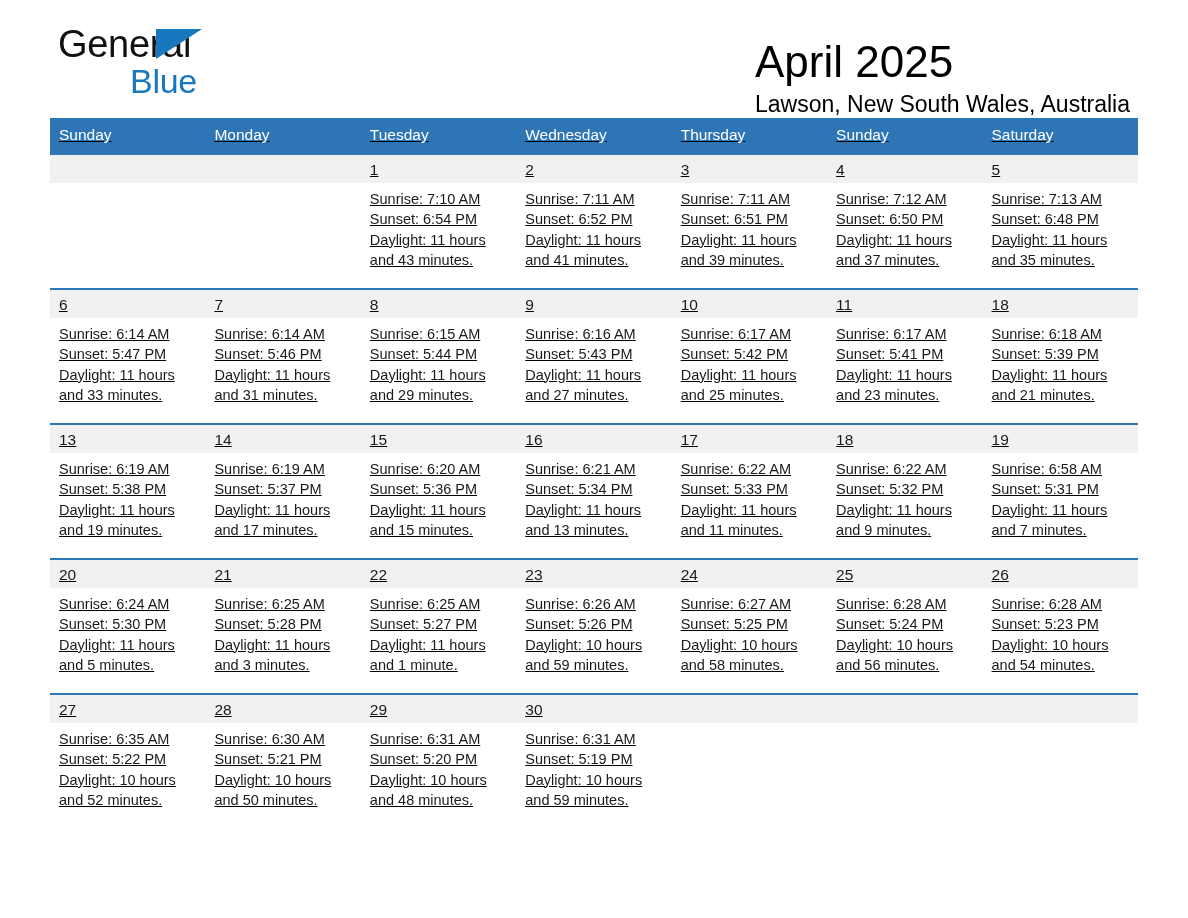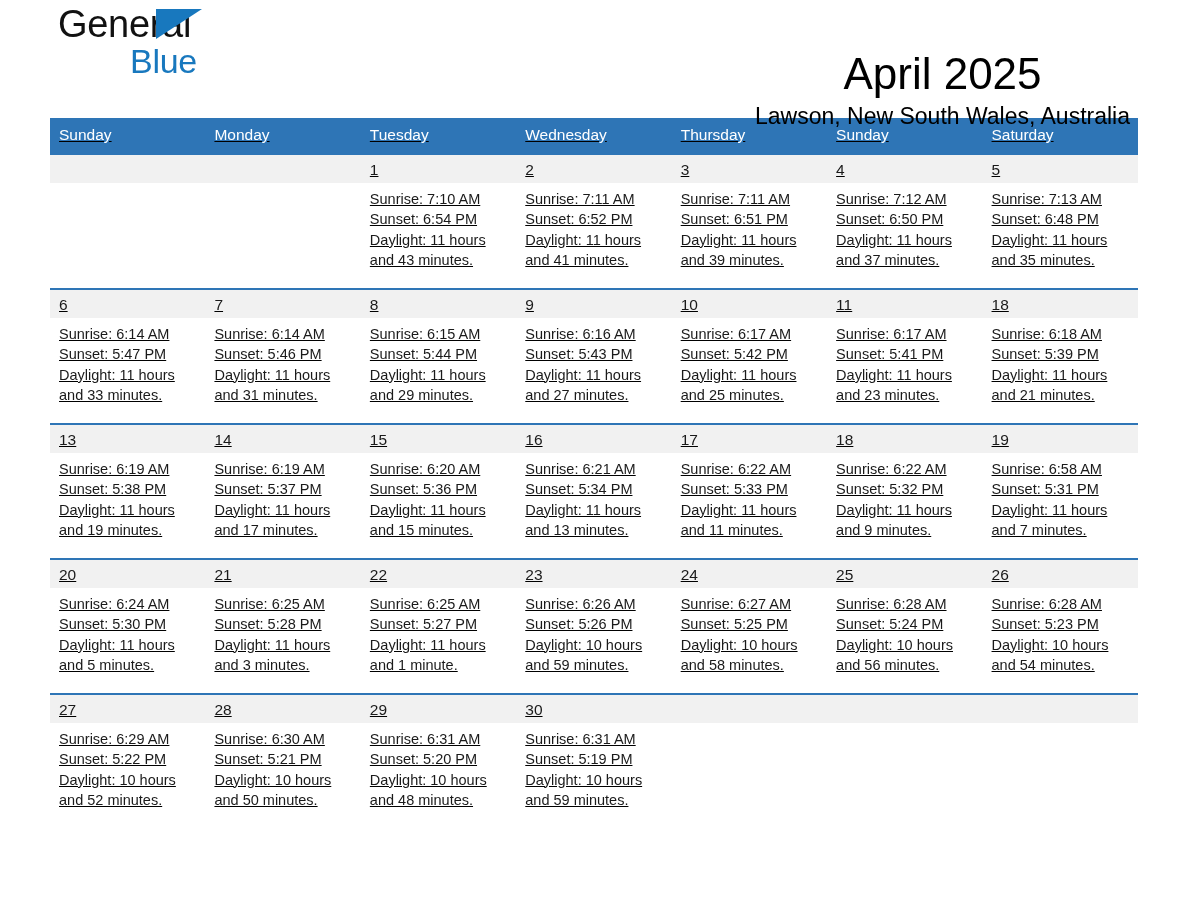--- a/index.html
+++ b/index.html
@@ -23,21 +23,21 @@
   }
 
   
   .masthead {
     position: relative;
     height: 118px;
   }
   .logo {
     position: absolute;
     left: 8px;
-    top: 4px;
+    top: 24px;
     width: 260px;
     height: 96px;
   }
   .logo-line1 {
     position: relative;
     font-size: 38px;
     line-height: 40px;
     letter-spacing: -0.3px;
     color: #111111;
     white-space: nowrap;
@@ -55,22 +55,22 @@
     margin-left: 72px;
     margin-top: -4px;
     font-size: 34px;
     line-height: 42px;
     letter-spacing: -0.3px;
     color: #1878be;
   }
   .title-block {
     position: absolute;
     right: 8px;
-    top: 48px;
-    text-align: center;
+    top: 36px;
+    text-align: left;
   }
   .cal-title {
     font-size: 44px;
     line-height: 52px;
     font-weight: normal;
     color: #000;
     white-space: nowrap;
   }
   .cal-subtitle {
     margin-top: 2px;
@@ -489,21 +489,21 @@
                 <div>and 54 minutes.</div>
               </div>
             </div>
           </td>
         </tr>
         <tr class="week">
           <td>
             <div class="cell">
               <div class="daynum-band">27</div>
               <div class="details">
-                <div>Sunrise: 6:29 AM</div>
+                <div>Sunrise: 6:35 AM</div>
                 <div>Sunset: 5:22 PM</div>
                 <div>Daylight: 10 hours</div>
                 <div>and 52 minutes.</div>
               </div>
             </div>
           </td>
           <td>
             <div class="cell">
               <div class="daynum-band">28</div>
               <div class="details">

